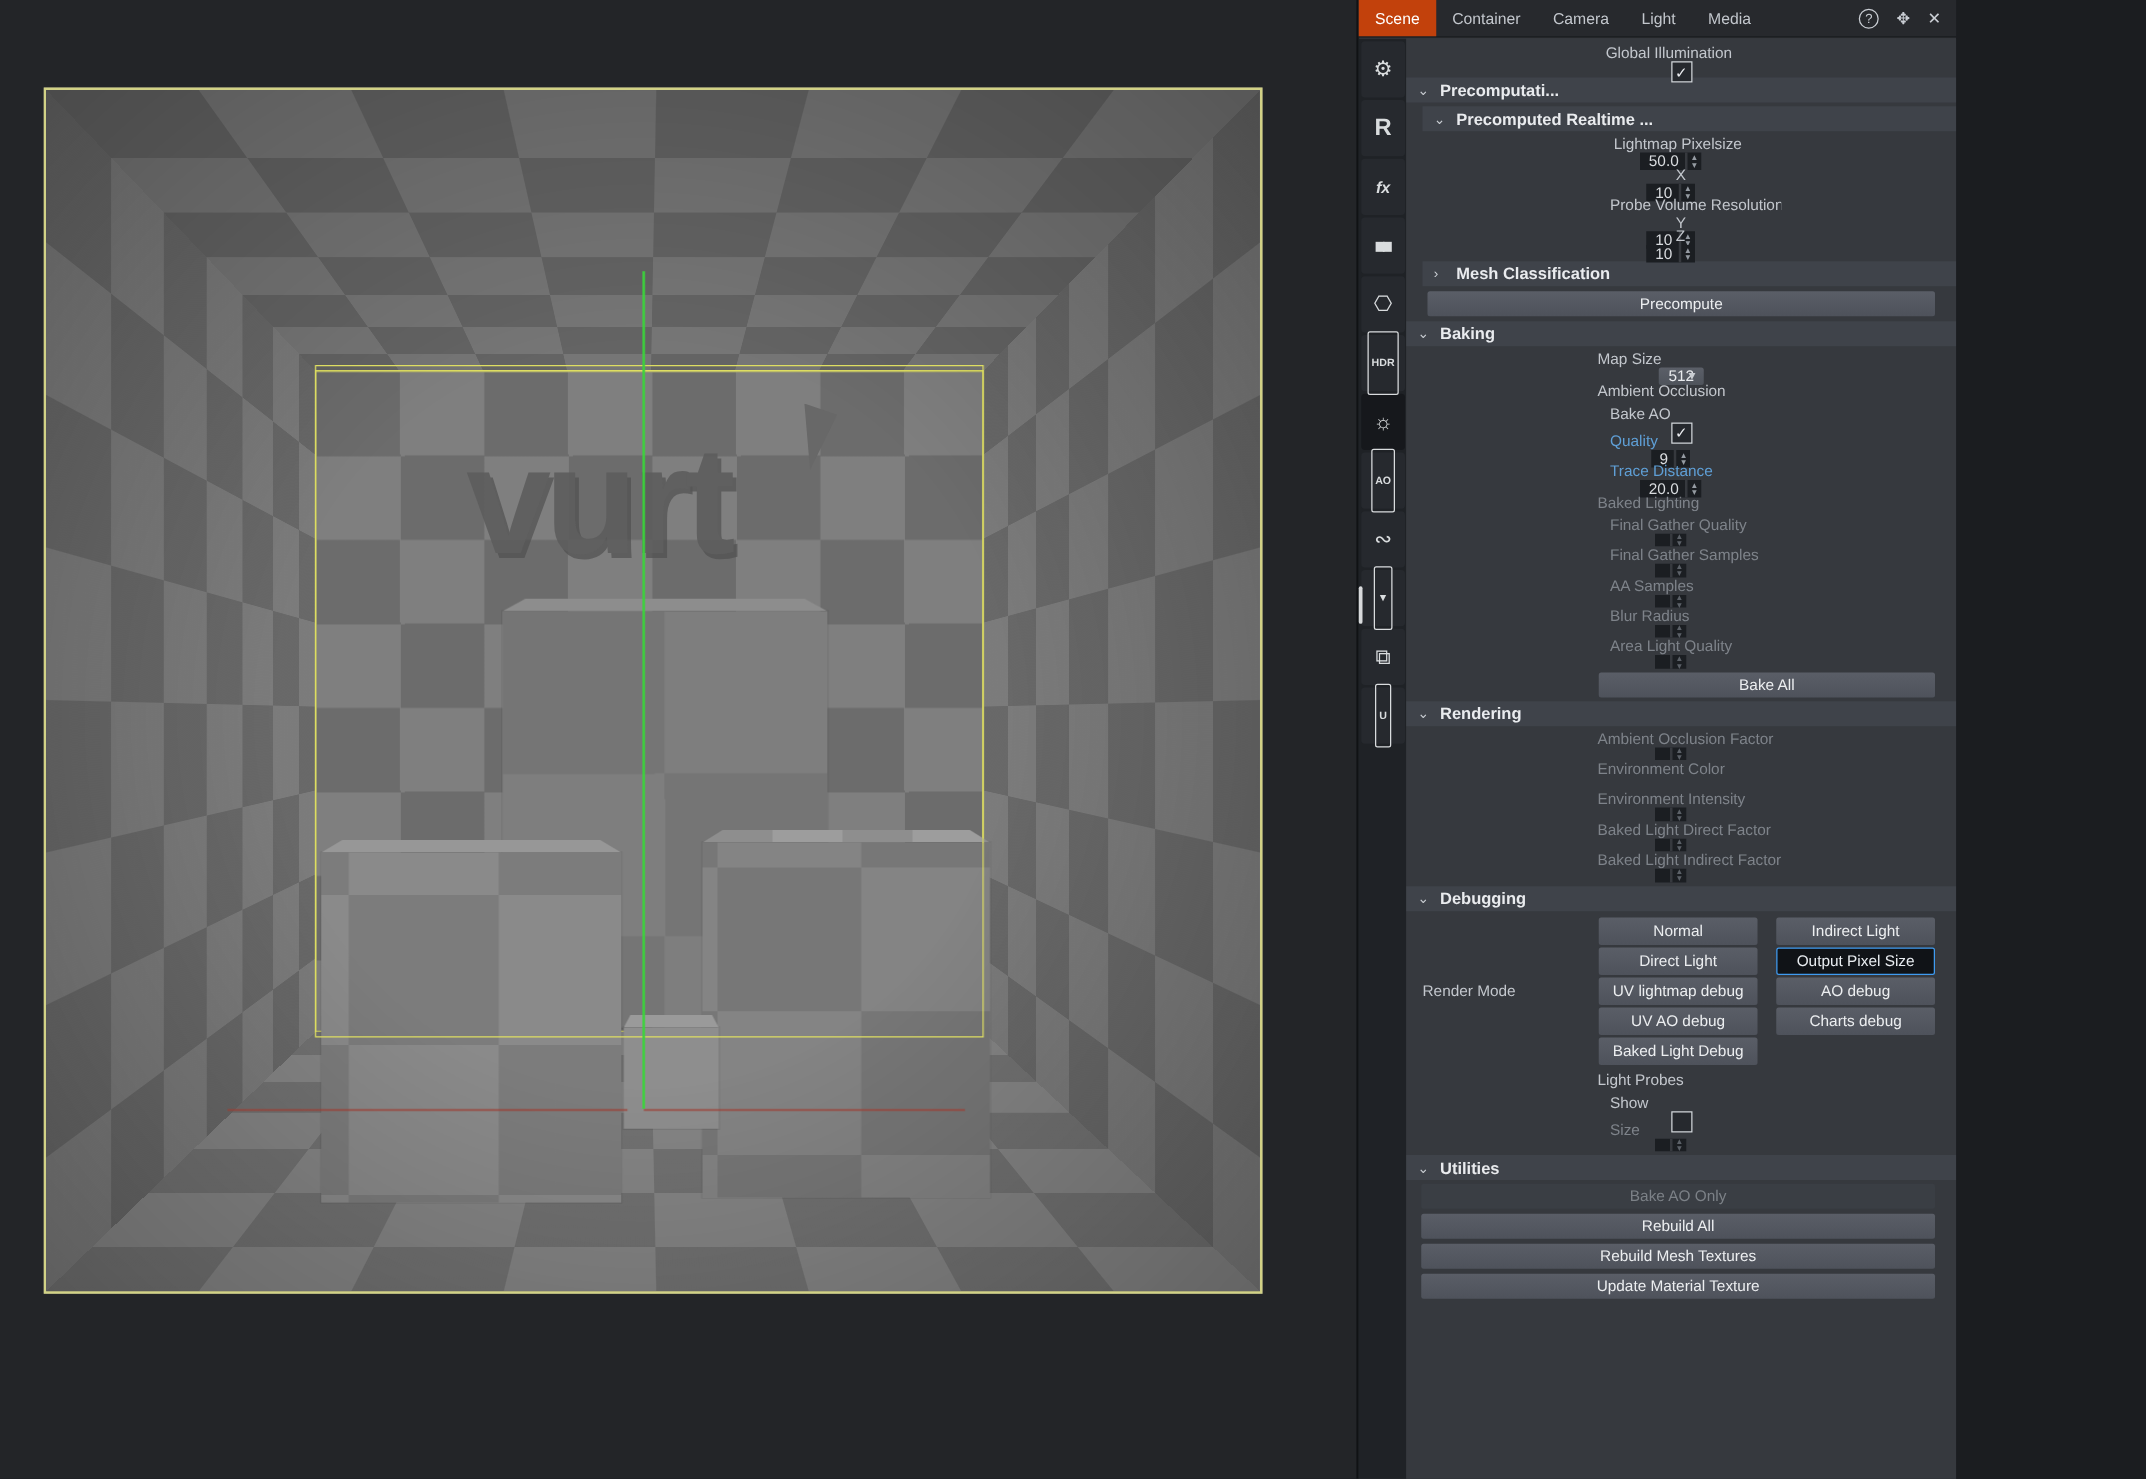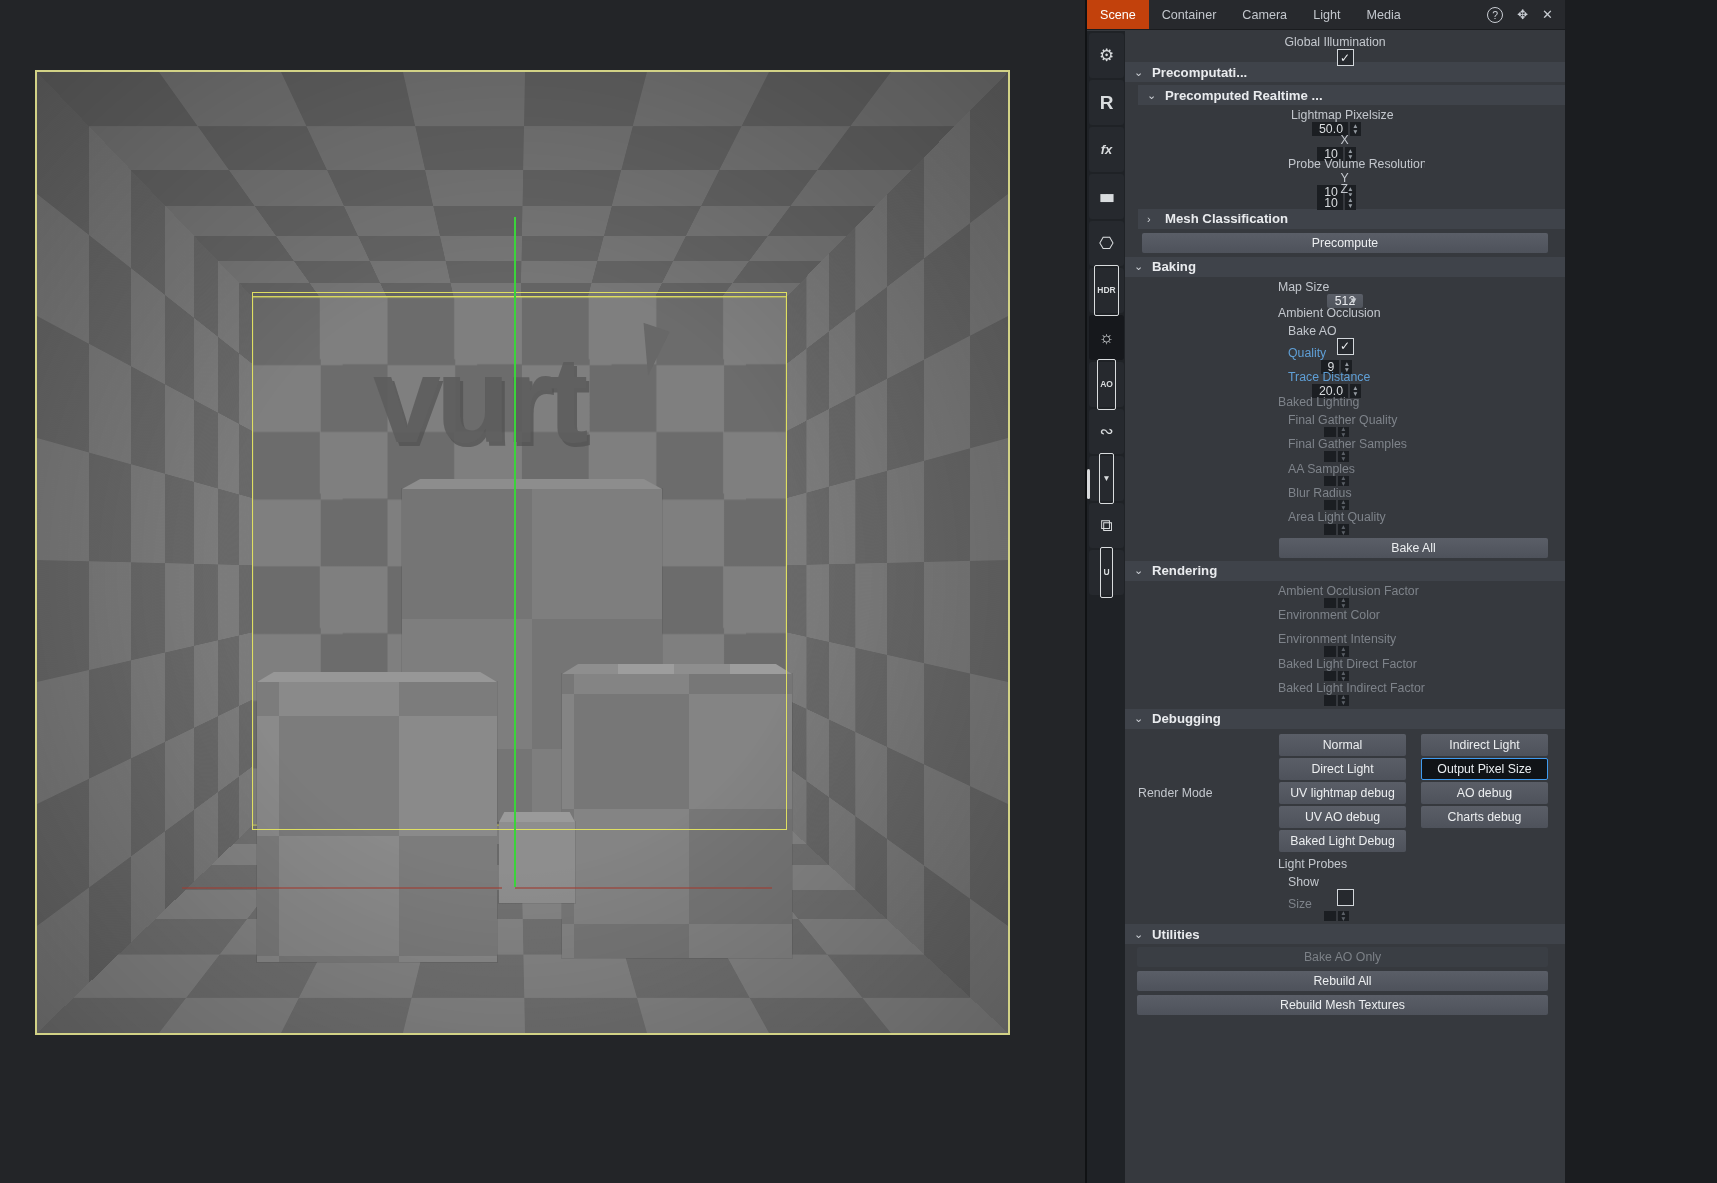--- a/index.html
+++ b/index.html
@@ -401,17 +401,18 @@
     </div>
 
     <div class="sec">
       <span class="chev open"></span>
       <span>Utilities</span>
     </div>
 
     <div class="btn util-btn disabled">Bake AO Only</div>
     <div class="btn util-btn">Rebuild All</div>
     <div class="btn util-btn">Rebuild Mesh Textures</div>
+    <div class="btn util-btn">Update Material Texture</div>
 
   </div>
 </div>
 
 <div class="dead-zone"></div>
 
 </body></html>

